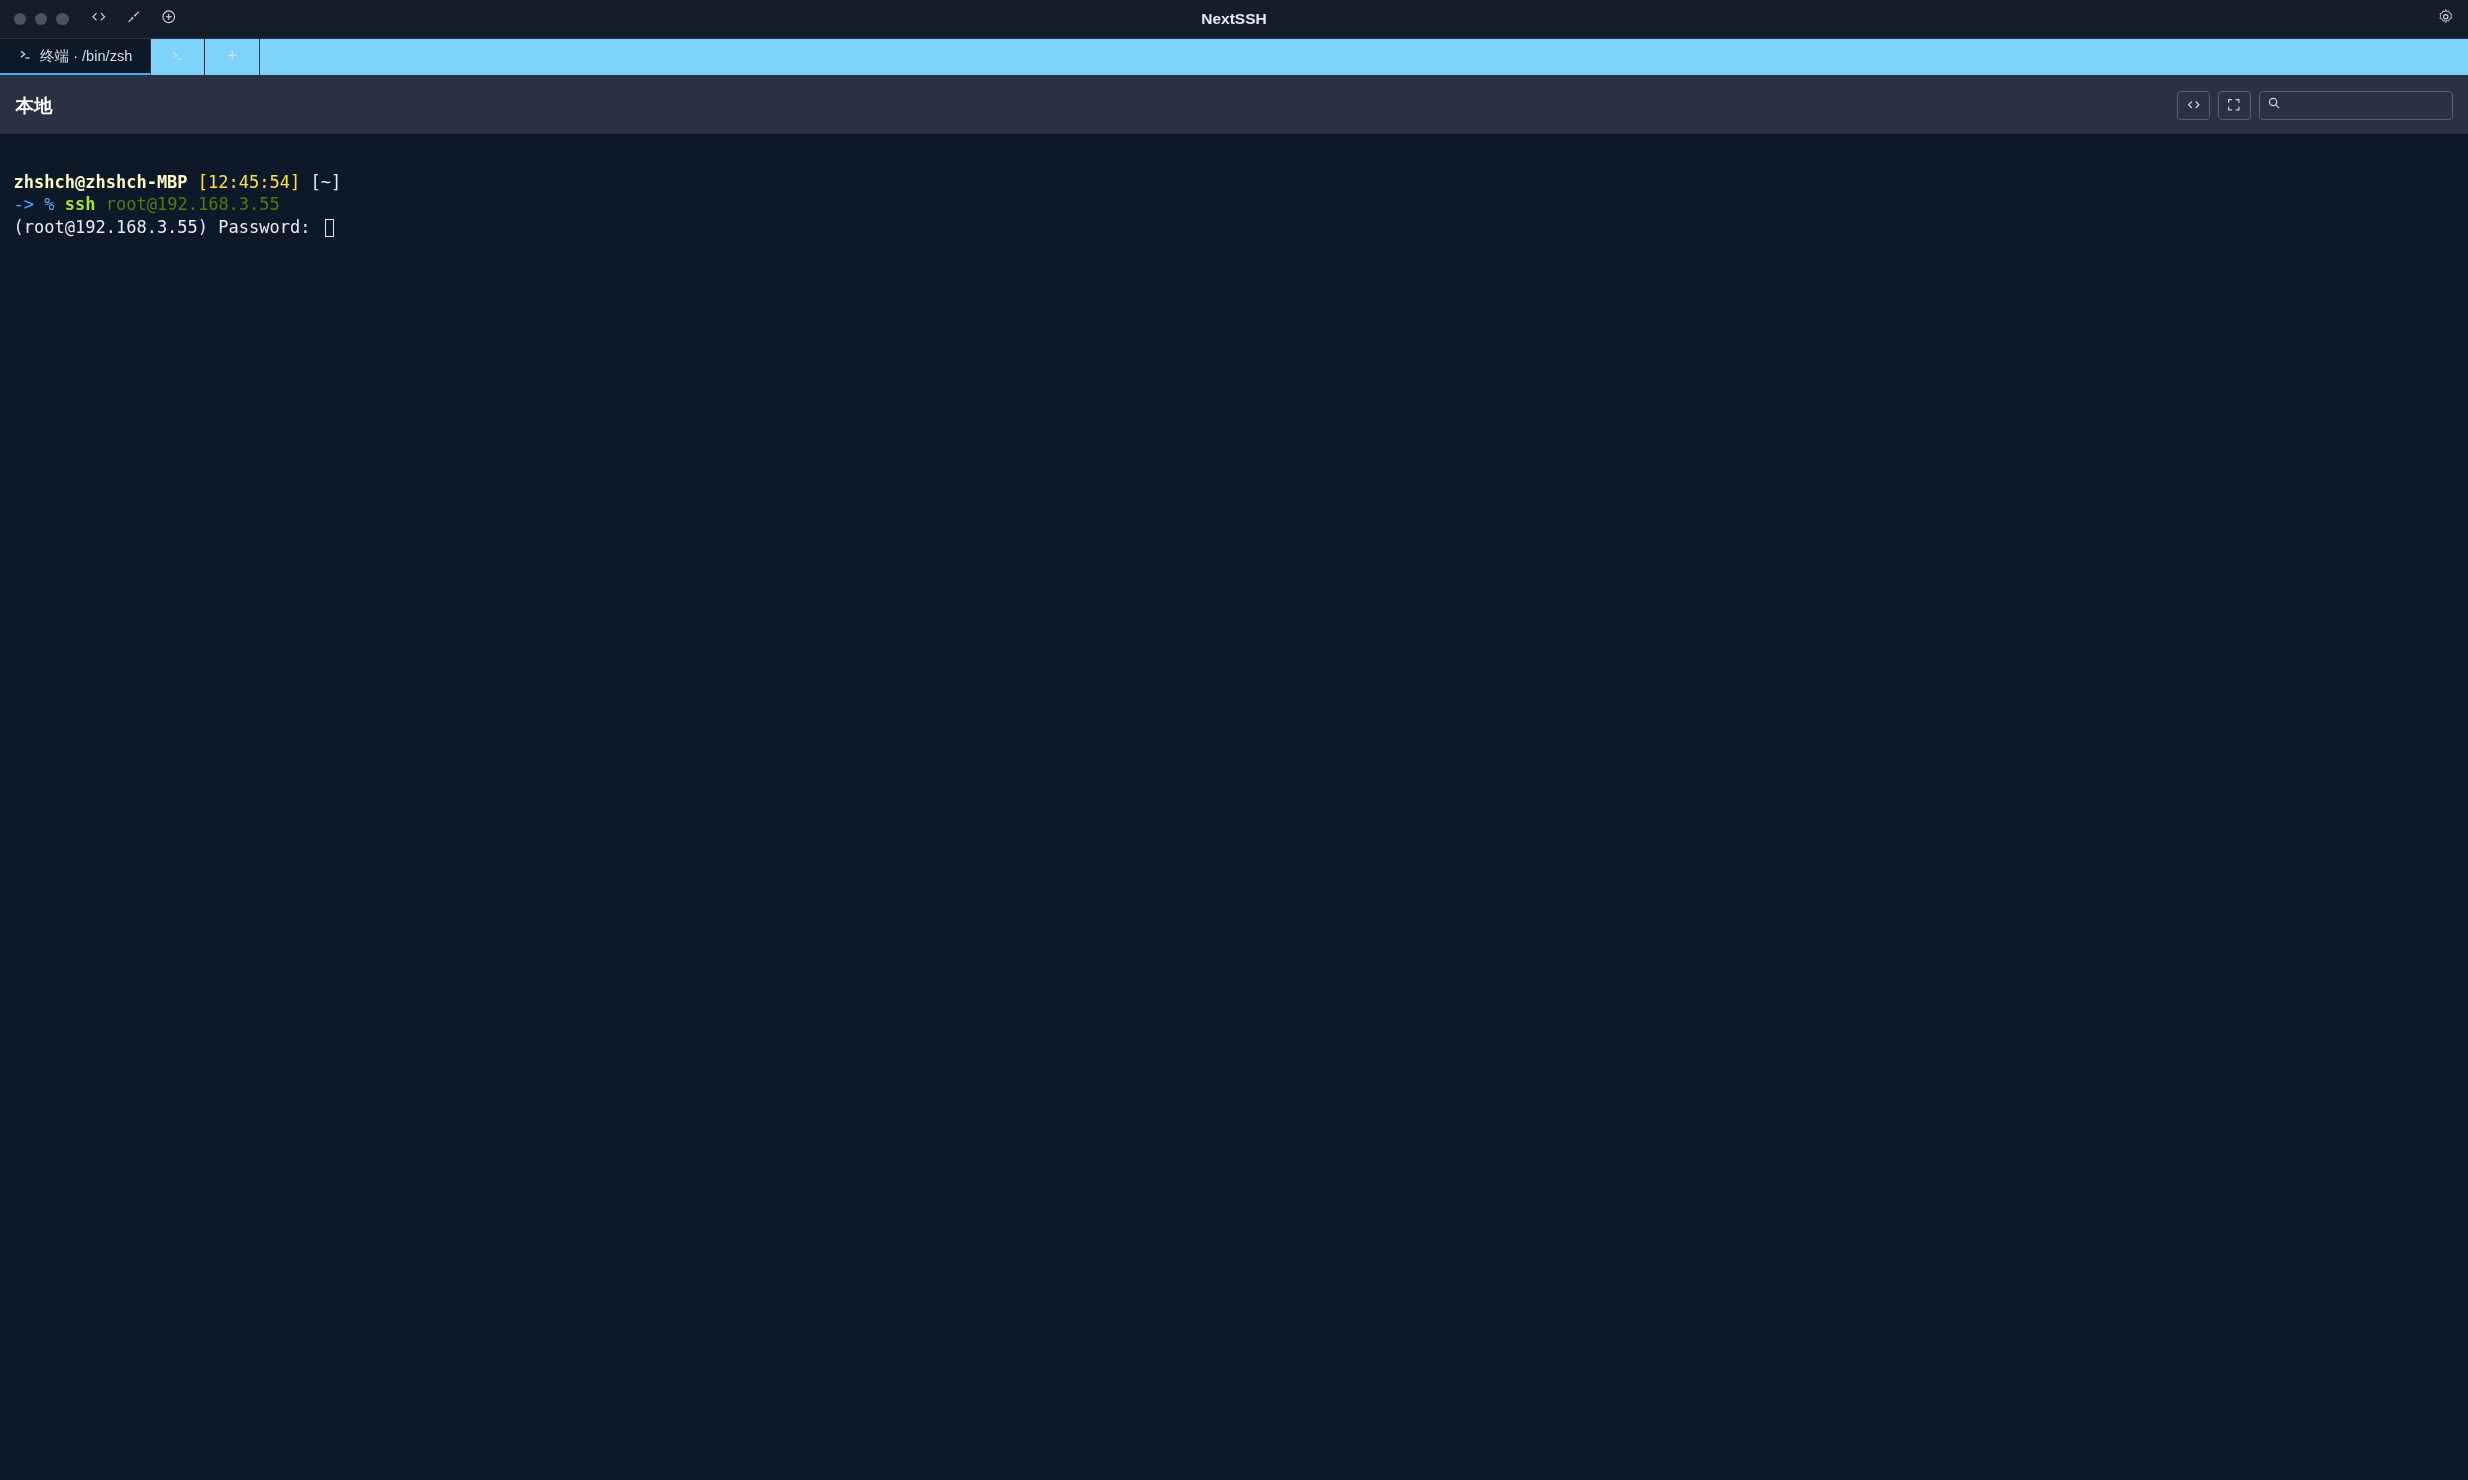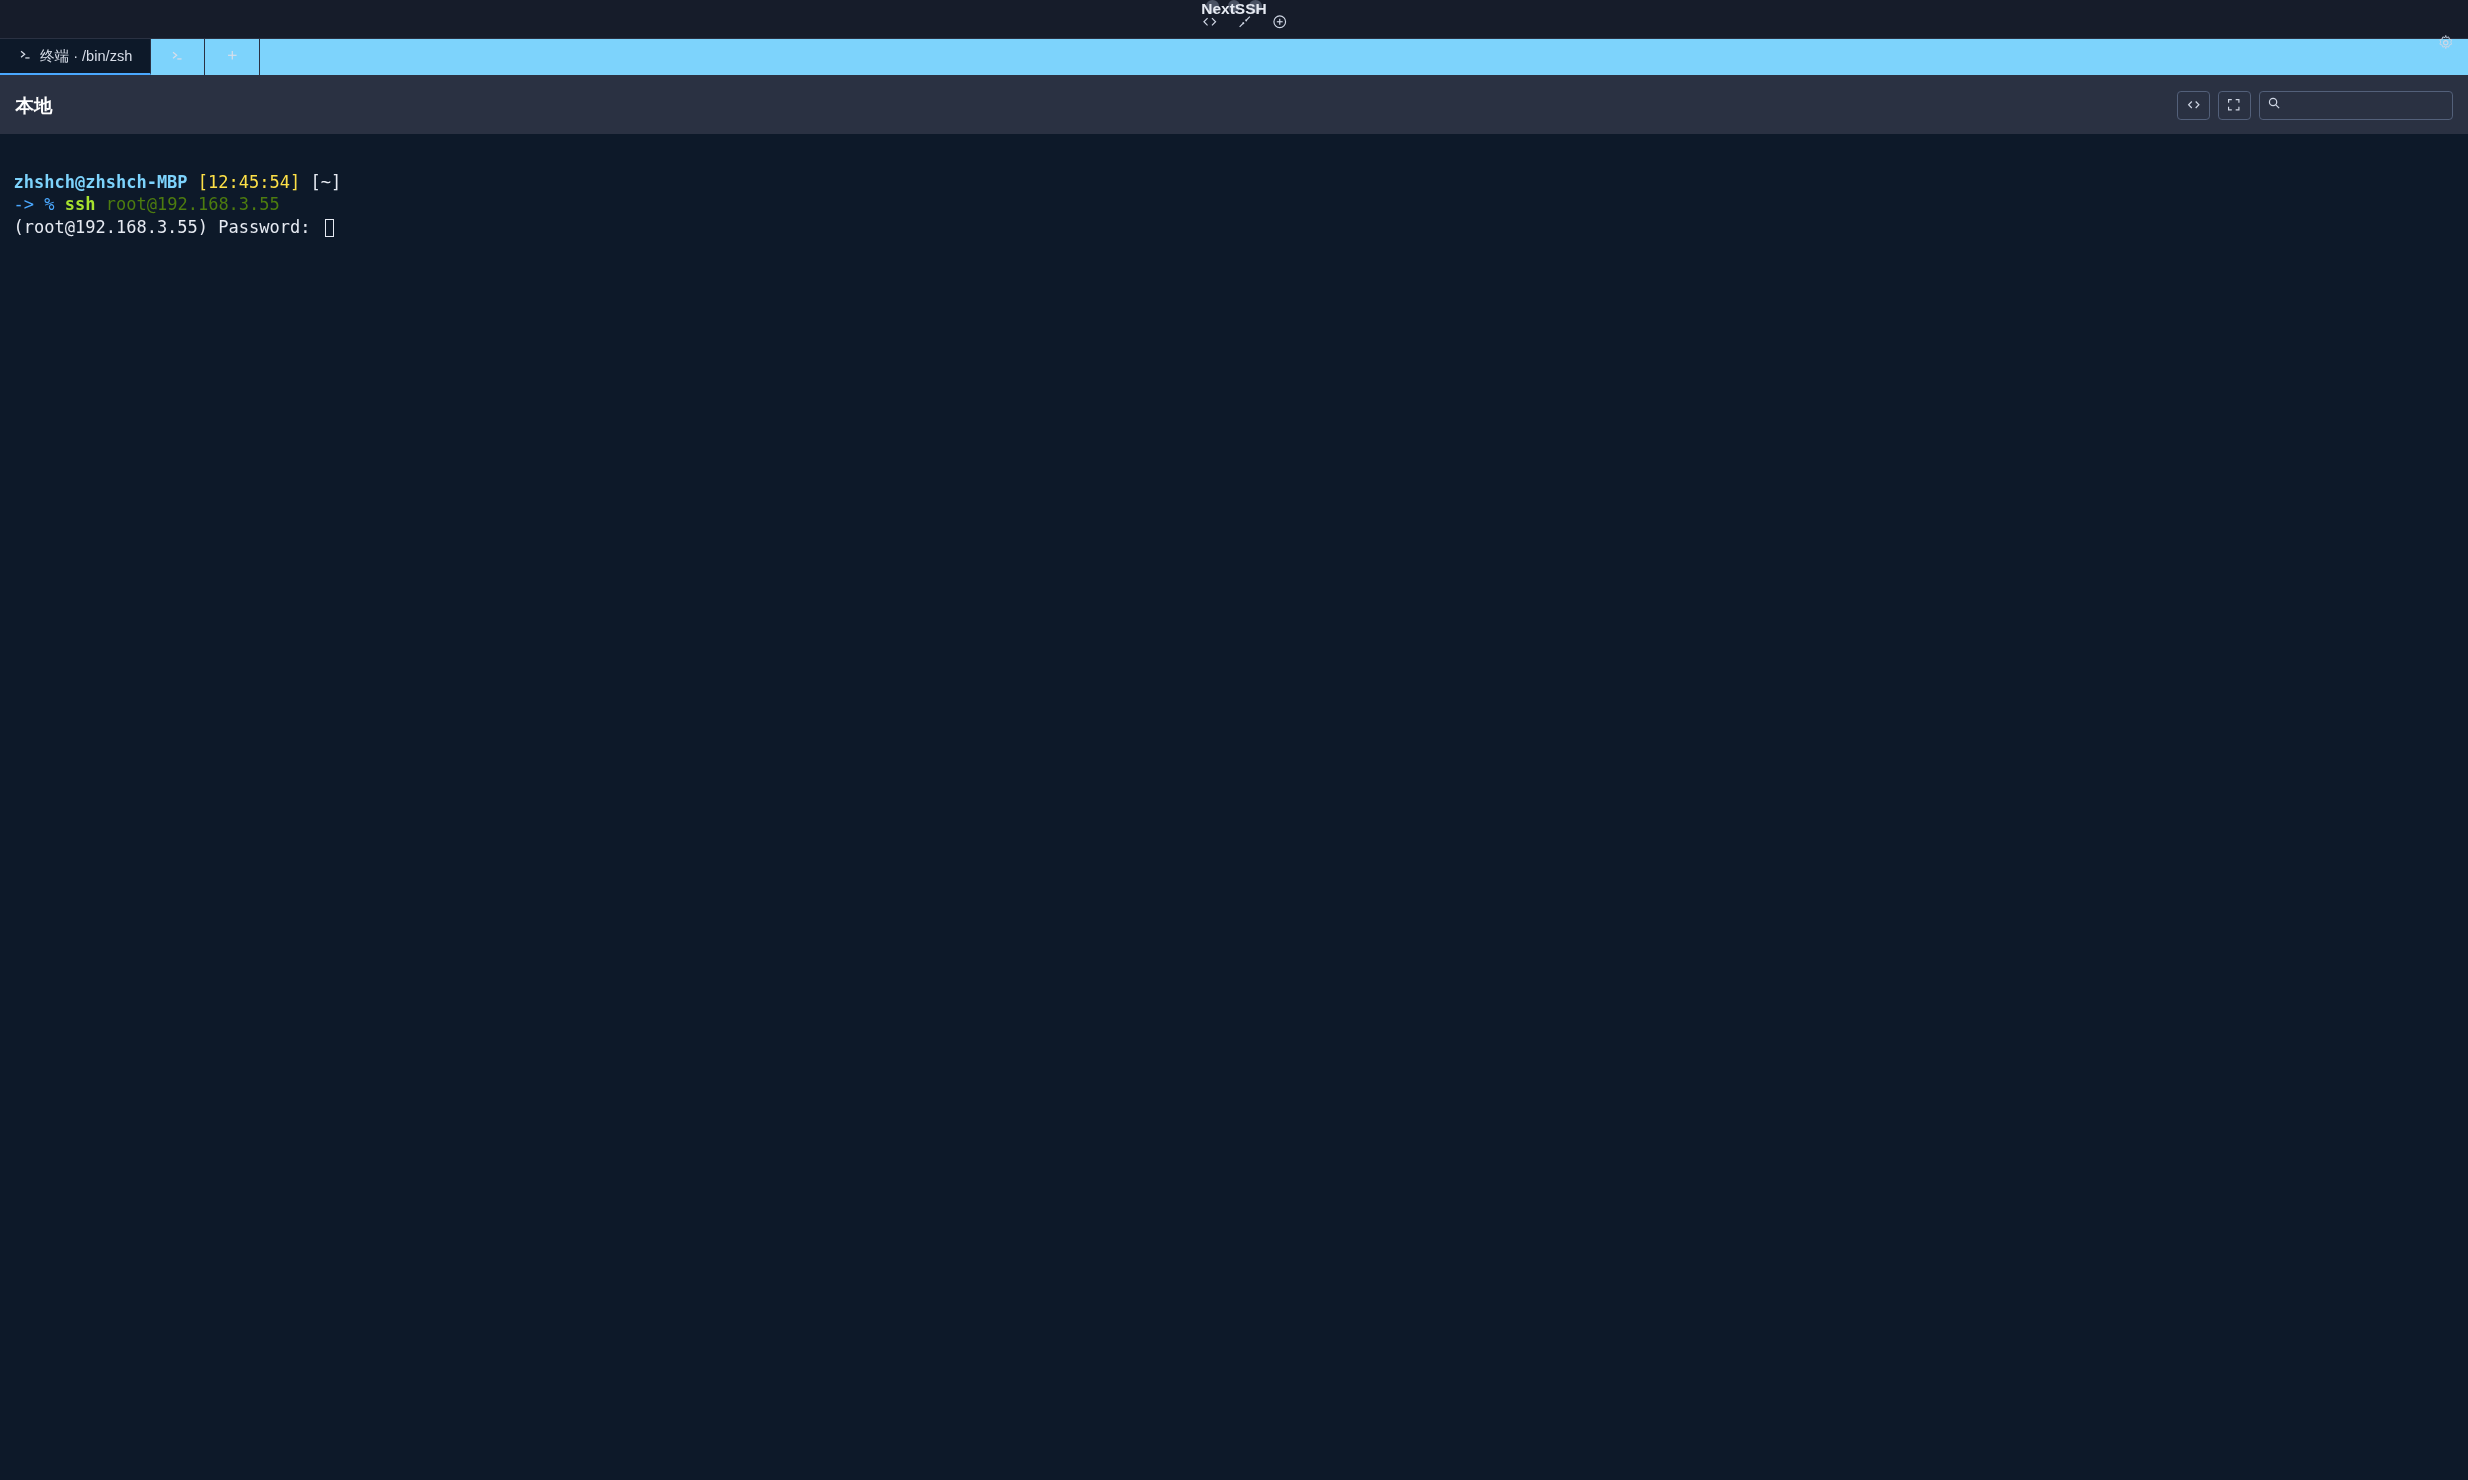--- a/index.html
+++ b/index.html
@@ -14,21 +14,20 @@
 
   
   .titlebar {
     height: 39px;
     background: #161c2a;
     border-bottom: 1px solid #2a3142;
     display: flex;
     align-items: center;
     padding: 0 13.6px;
     position: relative;
-    flex-direction: column;
   }
   .traffic-lights { display: flex; gap: 8.7px; align-items: center; }
   .traffic-dot {
     width: 12.6px; height: 12.6px; border-radius: 50%; background: #4a5263;
   }
   .titlebar-icons { display: flex; gap: 17.5px; margin-left: 21.3px; align-items: center; }
   .titlebar-icons svg { width: 17.5px; height: 17.5px; stroke: #cfd6e4; fill: none; stroke-width: 1.6; }
   .titlebar-title {
     position: absolute; left: 50%; transform: translateX(-50%);
     color: #e6eaf2; font-weight: 600; font-size: 15.5px;
@@ -97,21 +96,21 @@
     flex: 1;
     background: #0d1929;
     padding: 13.6px 13.6px;
     font-family: "SFMono-Regular", ui-monospace, Menlo, Consolas, monospace;
     font-size: 17px;
     line-height: 1.35;
     white-space: pre;
     color: #e6eaf2;
     overflow: auto;
   }
-  .t-hostuser { color: #7dd3fc; font-weight: 600; }
+  .t-hostuser { color: #fef9c3; font-weight: 600; }
   .t-time    { color: #fde047; }
   .t-path    { color: #e6eaf2; }
   .t-arrow   { color: #4aa8ff; }
   .t-prompt  { color: #4aa8ff; }
   .t-cmd     { color: #a6e22e; font-weight: 600; }
   .t-arg     { color: #4d7c0f; }
   .t-plain   { color: #e6eaf2; }
   .t-cursor {
     display: inline-block;
     width: 9.7px; height: 18.4px;

